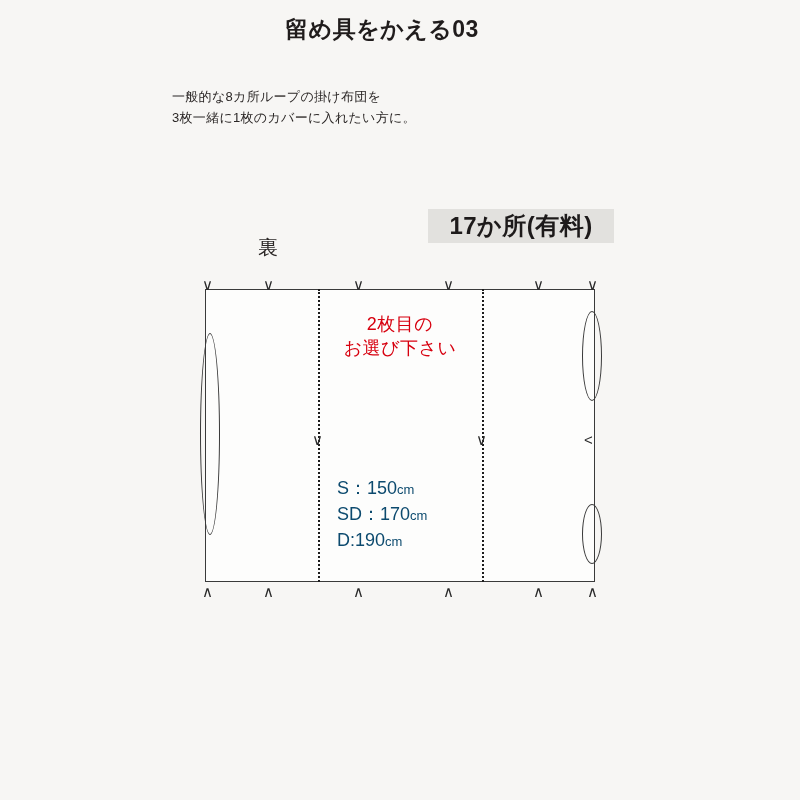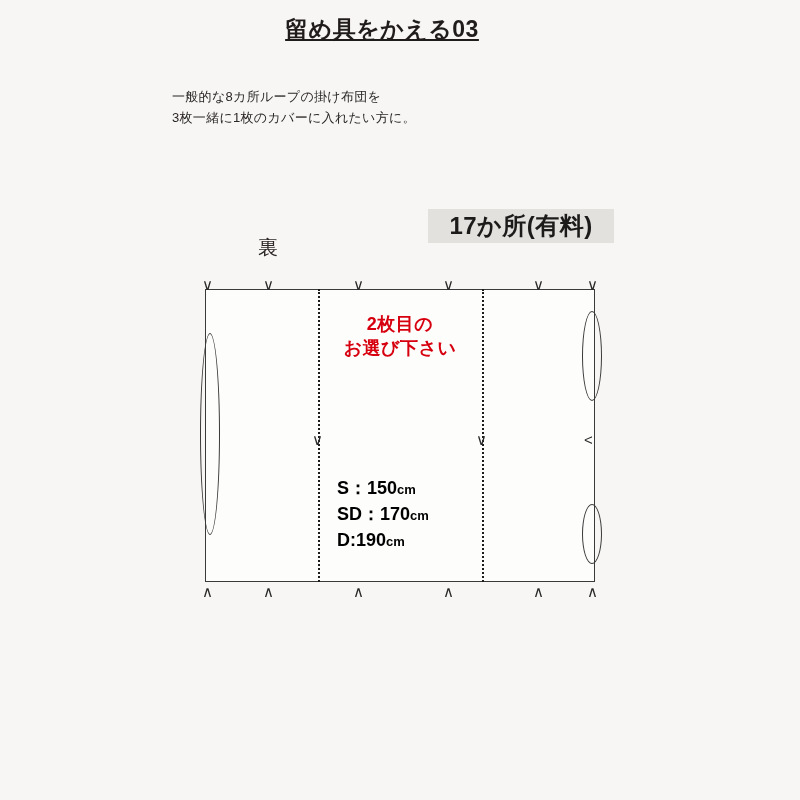--- a/index.html
+++ b/index.html
@@ -23,21 +23,20 @@
   .title {
     position: absolute;
     top: 14px;
     left: 0;
     width: 764px;
     text-align: center;
     font-size: 23px;
     font-weight: bold;
     letter-spacing: 0.5px;
     color: #201c1c;
-    text-decoration: underline;
   }
   .intro {
     position: absolute;
     top: 86px;
     left: 172px;
     font-size: 13px;
     line-height: 1.65;
     color: #2b2726;
     letter-spacing: 0.3px;
   }
@@ -103,31 +102,31 @@
     font-family: "Liberation Sans", sans-serif;
   }
   .red-head {
     position: absolute;
     left: 0;
     top: 23px;
     width: 390px;
     text-align: center;
     color: #d7000f;
     font-size: 18px;
-    font-weight: bold;
+    font-weight: normal;
     line-height: 1.35;
     letter-spacing: 0.5px;
   }
   .sizes {
     position: absolute;
     left: 132px;
     top: 186px;
-    color: #000000;
+    color: #0c4a6e;
     font-size: 18px;
-    font-weight: bold;
+    font-weight: normal;
     line-height: 1.45;
     white-space: nowrap;
   }
   .sizes .unit {
     font-size: 13px;
   }
 
   .footer {
     position: absolute;
     top: 640px;

